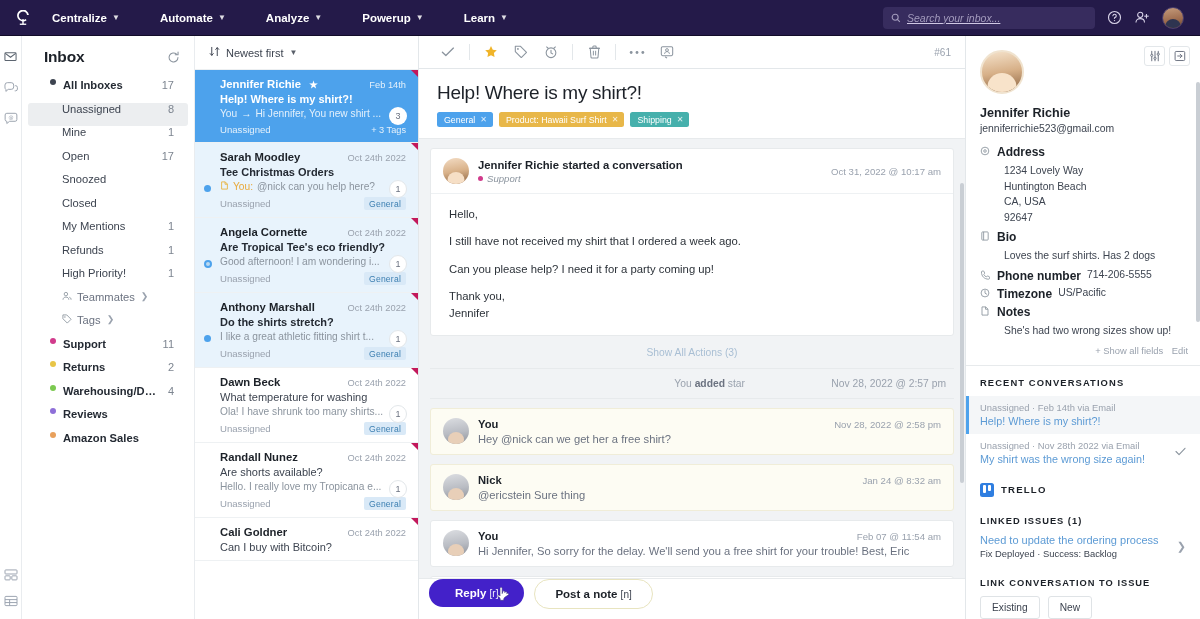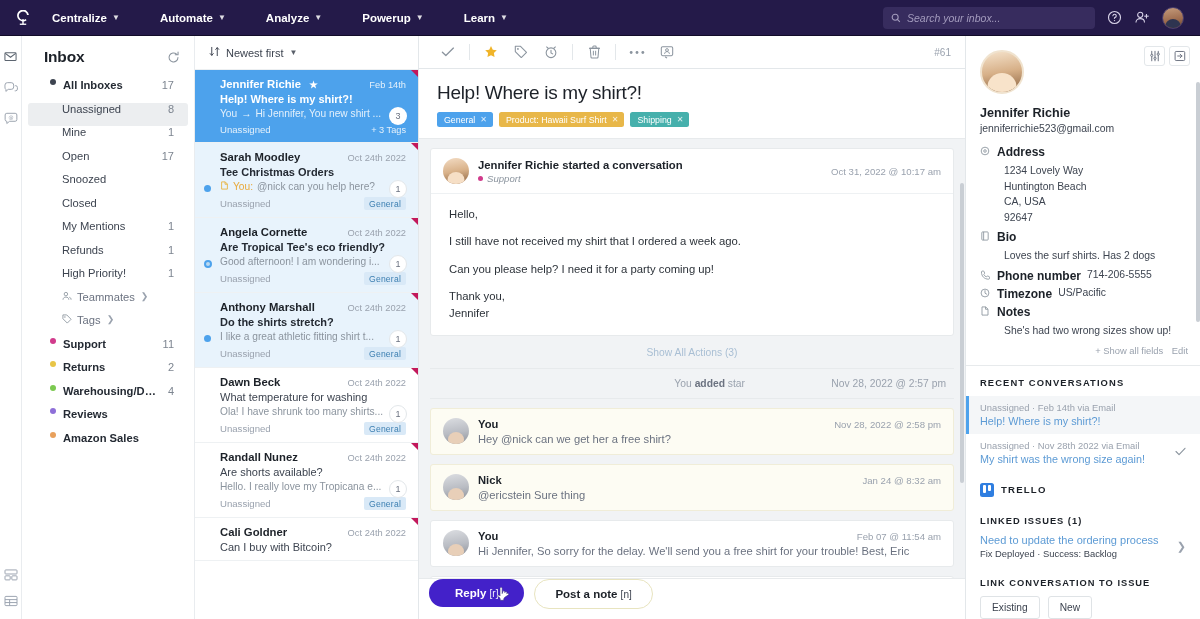--- a/index.html
+++ b/index.html
@@ -27,20 +27,21 @@
   .caret { font-size: 8px; opacity: .85; }
   .nav-right { margin-left: auto; display: flex; align-items: center; gap: 12px; padding-right: 6px;}
   .search-box {
     background: #372c5e; border-radius: 4px; height: 22px; width: 212px;
     display: flex; align-items: center; padding: 0 8px; gap: 6px;
   }
   .search-box input {
     background: transparent; border: none; outline: none; color: #cfc8e4;
     font-size: 10.5px; font-style: italic; width: 100%;
     font-family: "Liberation Sans", sans-serif;
+    text-decoration: underline;
   }
   .search-box input::placeholder { color: #a39bbd; font-style: italic; }
   .nav-icon { color: #d8d3e8; display: flex; align-items: center; cursor: pointer; }
   .avatar-top {
     width: 22px; height: 22px; border-radius: 50%; overflow:hidden;
     background: linear-gradient(170deg,#c59b7b 0%, #9d6b4e 60%, #5b4030 100%);
     border: 1px solid #4b3f6e; position: relative; flex: 0 0 22px;
   }
   .avatar-top::after{
     content:""; position:absolute; left:50%; top:58%; transform:translateX(-50%);

